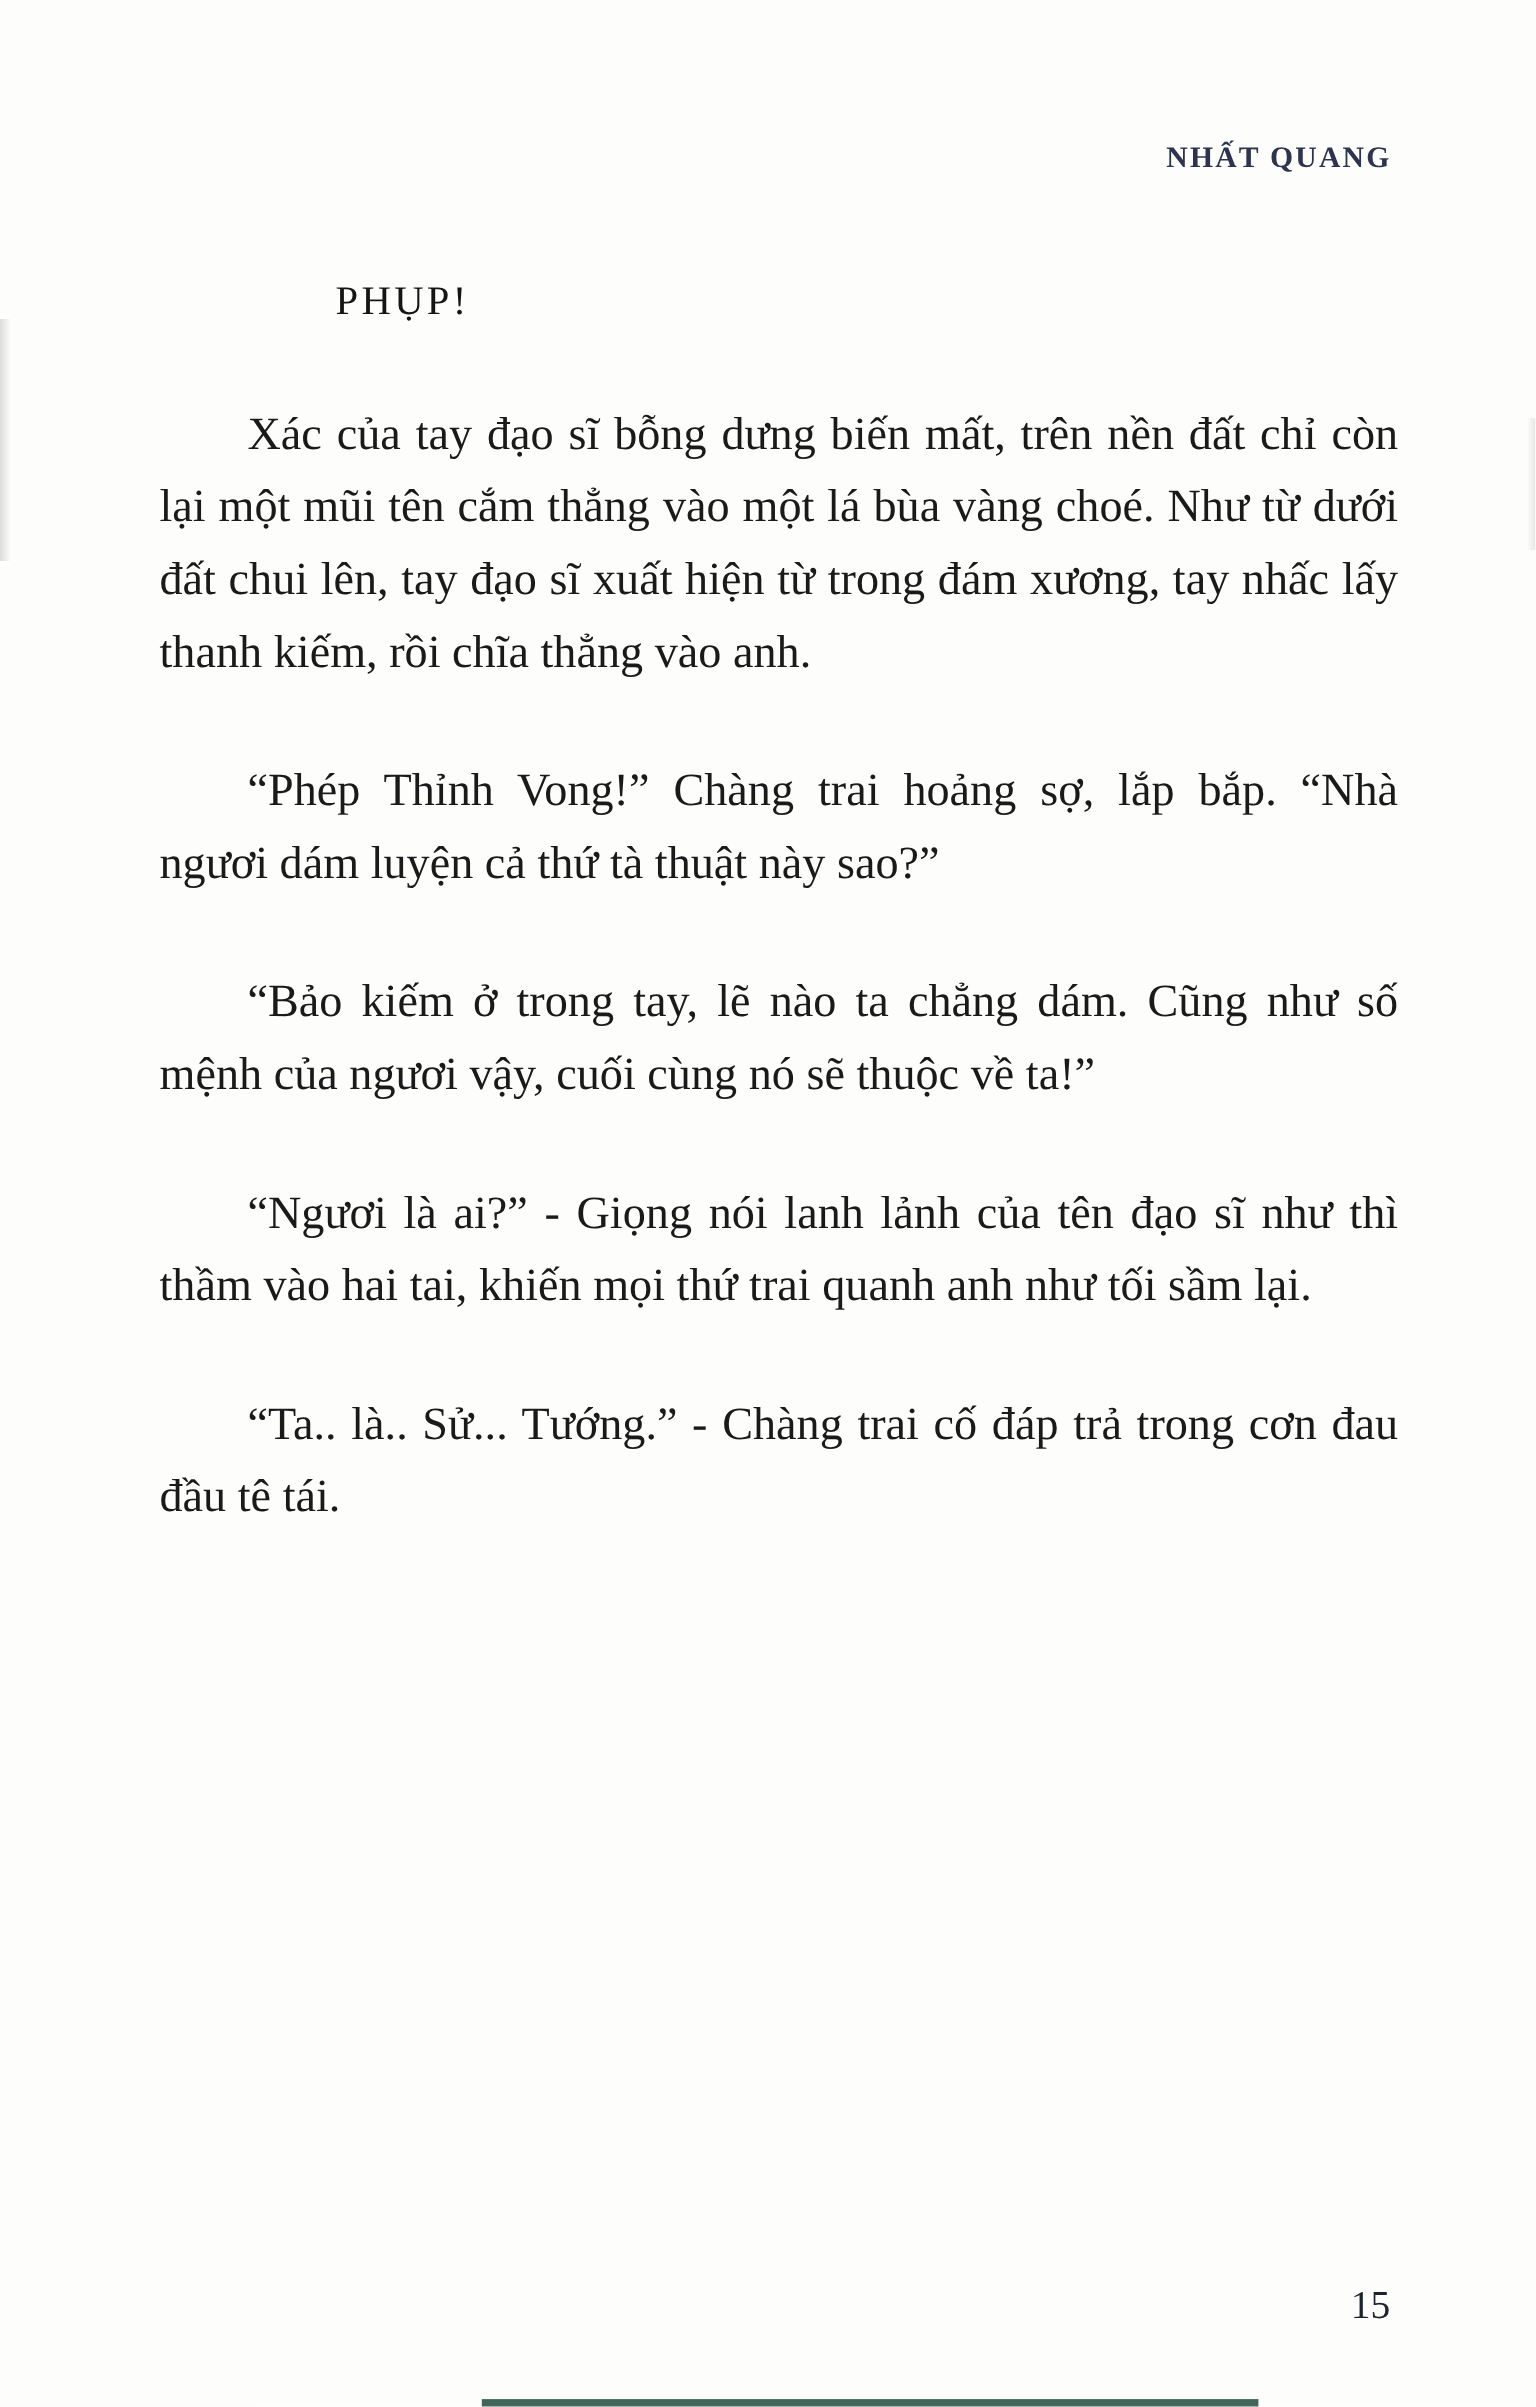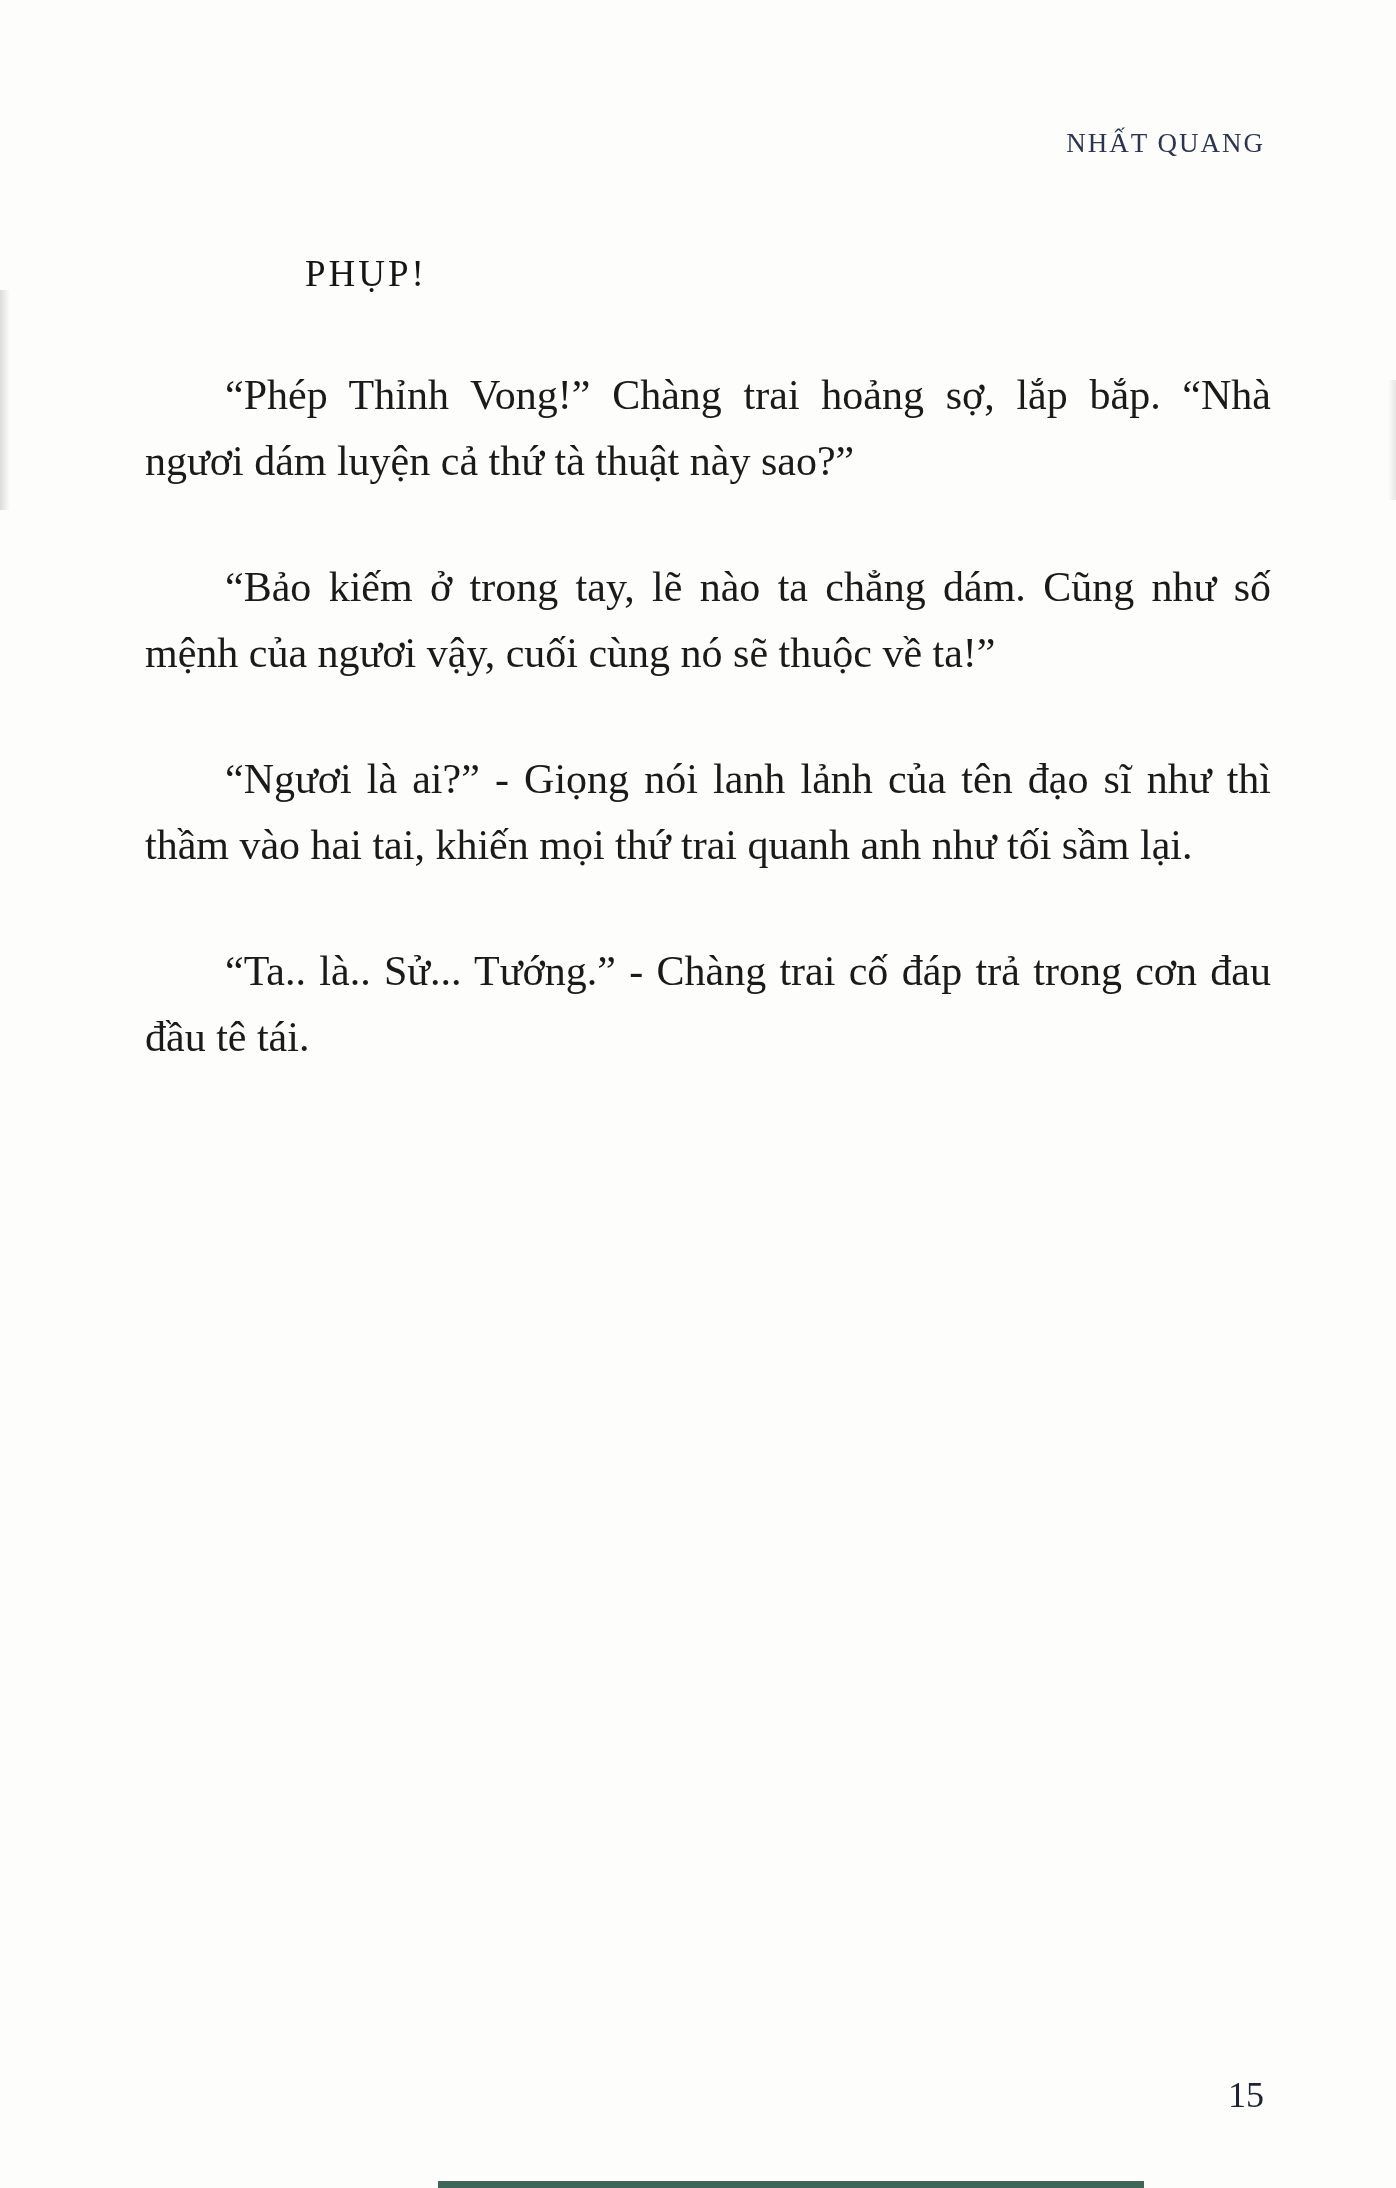--- a/index.html
+++ b/index.html
@@ -38,21 +38,21 @@
     background: #2a5547;
     opacity: 0.9;
   }
   .running-header {
     position: absolute;
     top: 128px;
     right: 131px;
     font-size: 27px;
     letter-spacing: 2px;
     color: #2e3450;
-    font-weight: 400;
+    font-weight: 700;
   }
   .chapter-title {
     position: absolute;
     top: 252px;
     left: 305px;
     font-size: 37px;
     letter-spacing: 3px;
     color: #151515;
   }
   .body-text {
@@ -83,20 +83,21 @@
 <div class="page">
 
   <div class="edge-shadow-left"></div>
   <div class="edge-shadow-right"></div>
 
   <div class="running-header">NHẤT QUANG</div>
 
   <div class="chapter-title">PHỤP!</div>
 
   <div class="body-text">
+    <p>Xác của tay đạo sĩ bỗng dưng biến mất, trên nền đất chỉ còn lại một mũi tên cắm thẳng vào một lá bùa vàng choé. Như từ dưới đất chui lên, tay đạo sĩ xuất hiện từ trong đám xương, tay nhấc lấy thanh kiếm, rồi chĩa thẳng vào anh.</p>
     <p>“Phép Thỉnh Vong!” Chàng trai hoảng sợ, lắp bắp. “Nhà ngươi dám luyện cả thứ tà thuật này sao?”</p>
     <p>“Bảo kiếm ở trong tay, lẽ nào ta chẳng dám. Cũng như số mệnh của ngươi vậy, cuối cùng nó sẽ thuộc về ta!”</p>
     <p>“Ngươi là ai?” - Giọng nói lanh lảnh của tên đạo sĩ như thì thầm vào hai tai, khiến mọi thứ trai quanh anh như tối sầm lại.</p>
     <p>“Ta.. là.. Sử... Tướng.” - Chàng trai cố đáp trả trong cơn đau đầu tê tái.</p>
   </div>
 
   <div class="page-number">15</div>
 
   <div class="bottom-strip"></div>
 

